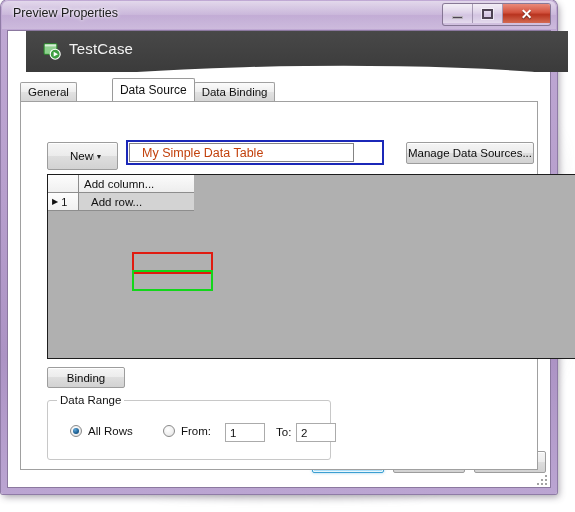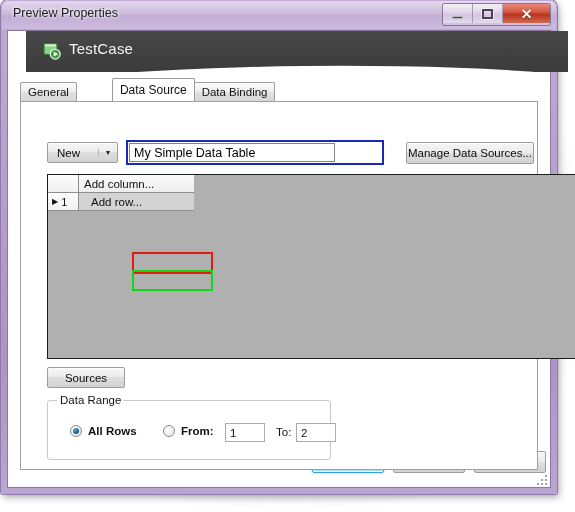--- a/index.html
+++ b/index.html
@@ -193,21 +193,21 @@
     box-sizing: border-box;
     white-space: nowrap;
     box-shadow: inset 0 1px 0 rgba(255,255,255,0.85);
   }
 
   
   #new-split {
     position: absolute; left: 26px; top: 40px;
     width: 71px; height: 21px;
     display: flex;
-    padding: 0;
+    padding: 13px;
   }
   #new-split-label {
     flex: 1;
     display: flex; align-items: center;
     padding-left: 9px;
     font-size: 11.5px;
   }
   #new-split-arrow {
     width: 18px;
     display: flex; align-items: center; justify-content: center;
@@ -220,28 +220,28 @@
   #name-box {
     position: absolute; left: 105px; top: 38px;
     width: 258px; height: 25px;
     border: 2px solid #1b28b8;
     background: #ffffff;
     box-sizing: border-box;
     padding: 0;
   }
   #name-box-inner {
     position: absolute; left: 1px; top: 1px;
-    width: 206px; height: 19px;
+    width: 225px; height: 19px;
     border: 1px solid #848484;
     background: #ffffff;
     display: flex; align-items: center;
-    padding-left: 4px;
+    padding-left: 12px;
     box-sizing: border-box;
     font-size: 12.5px;
-    color: #000000;
+    color: #c2410c;
   }
 
   #manage-btn {
     position: absolute; left: 385px; top: 40px;
     width: 128px; height: 22px;
   }
 
   
   #grid {
     position: absolute;
@@ -339,21 +339,21 @@
   }
   #range-legend {
     position: absolute; left: 9px; top: -7px;
     background: #ffffff;
     padding: 0 3px;
     font-size: 11.5px;
     color: #111;
   }
   .radio-row {
     position: absolute;
-    display: flex; align-items: flex-end; font-weight: bold;
+    display: flex; align-items: flex-end;
   }
   .radio {
     width: 12px; height: 12px;
     border-radius: 50%;
     background: radial-gradient(circle at 40% 35%, #ffffff 0%, #f0f0f0 55%, #dcdcdc 100%);
     border: 1px solid #8a8a8a;
     box-sizing: border-box;
     position: relative;
     flex: 0 0 auto;
   }
@@ -489,21 +489,21 @@
 
           <div id="grid-cell">
             <span>Add row...</span>
           </div>
         </div>
 
         <div id="hl-add-column" style="border-color: rgb(224, 27, 16);"></div>
         <div id="hl-add-row" style="border-color: rgb(19, 214, 26);"></div>
 
         <div id="refresh-btn" class="btn">
-          <span>Sources</span>
+          <span>Binding</span>
         </div>
 
         <div id="range-group">
           <div id="range-legend">Data Range</div>
 
           <div class="radio-row" style="left:22px; top:24px;">
             <span class="radio checked"></span>
             <span class="radio-label">All Rows</span>
           </div>
 

